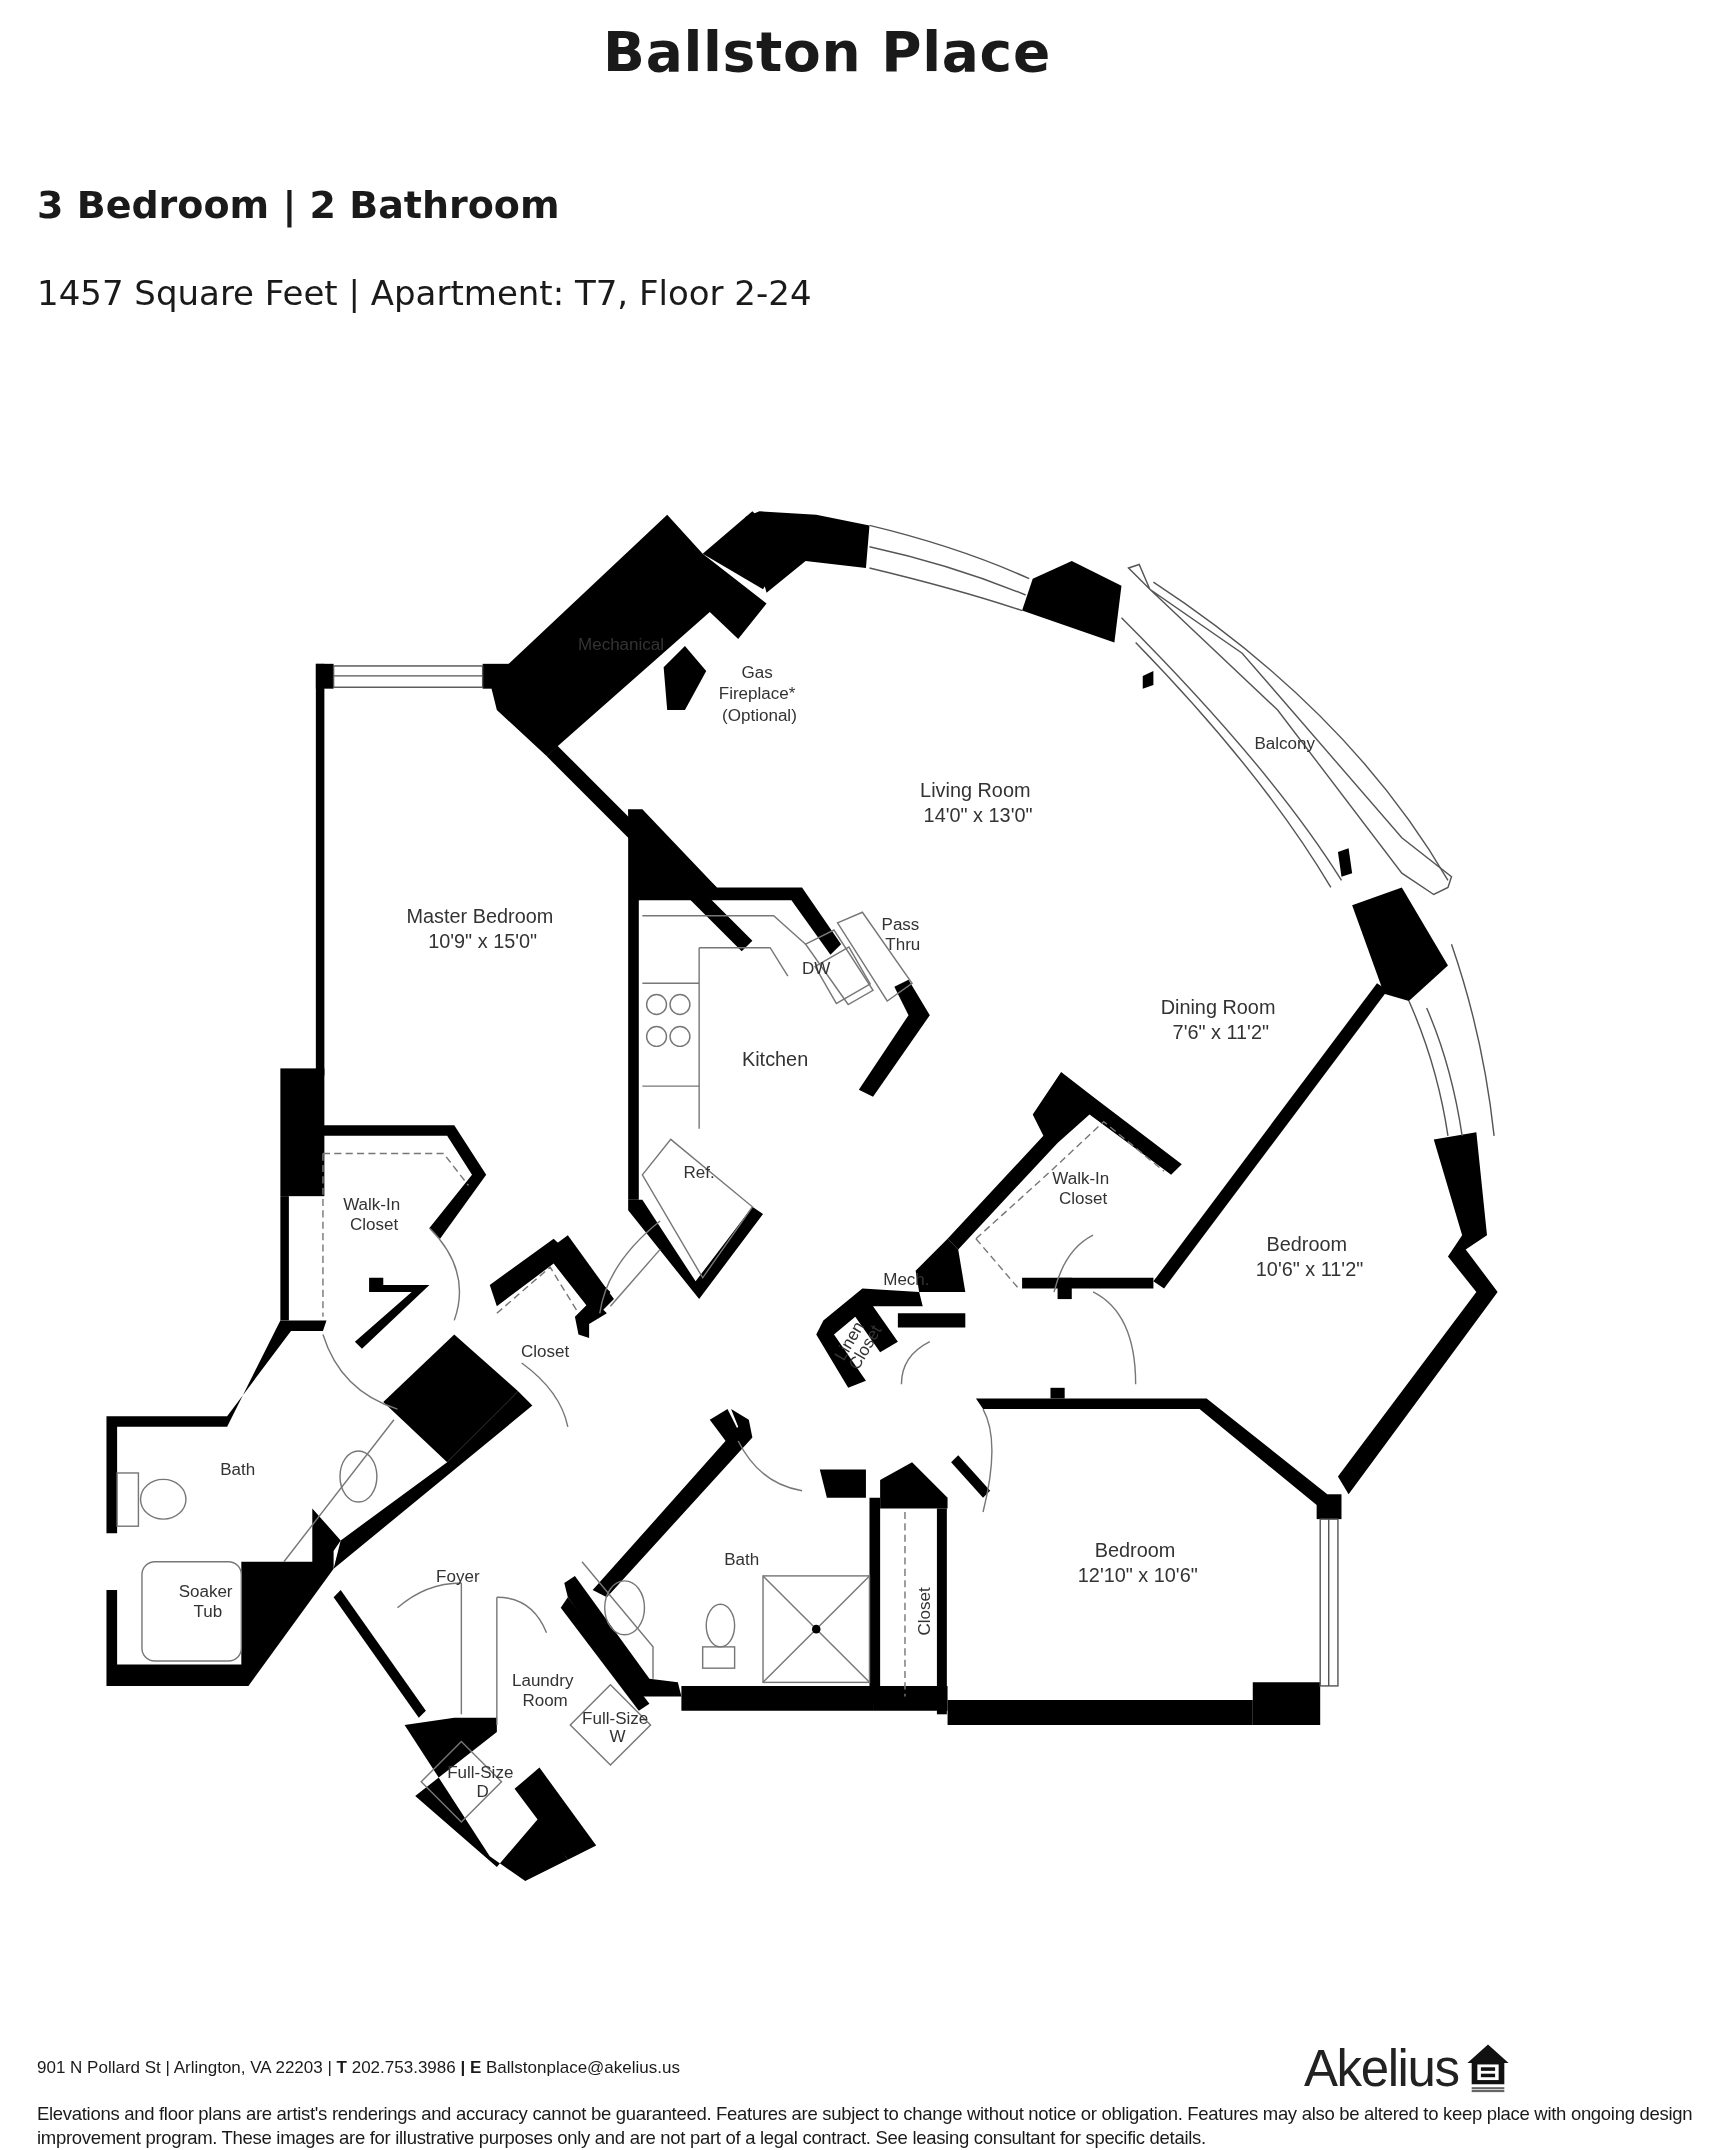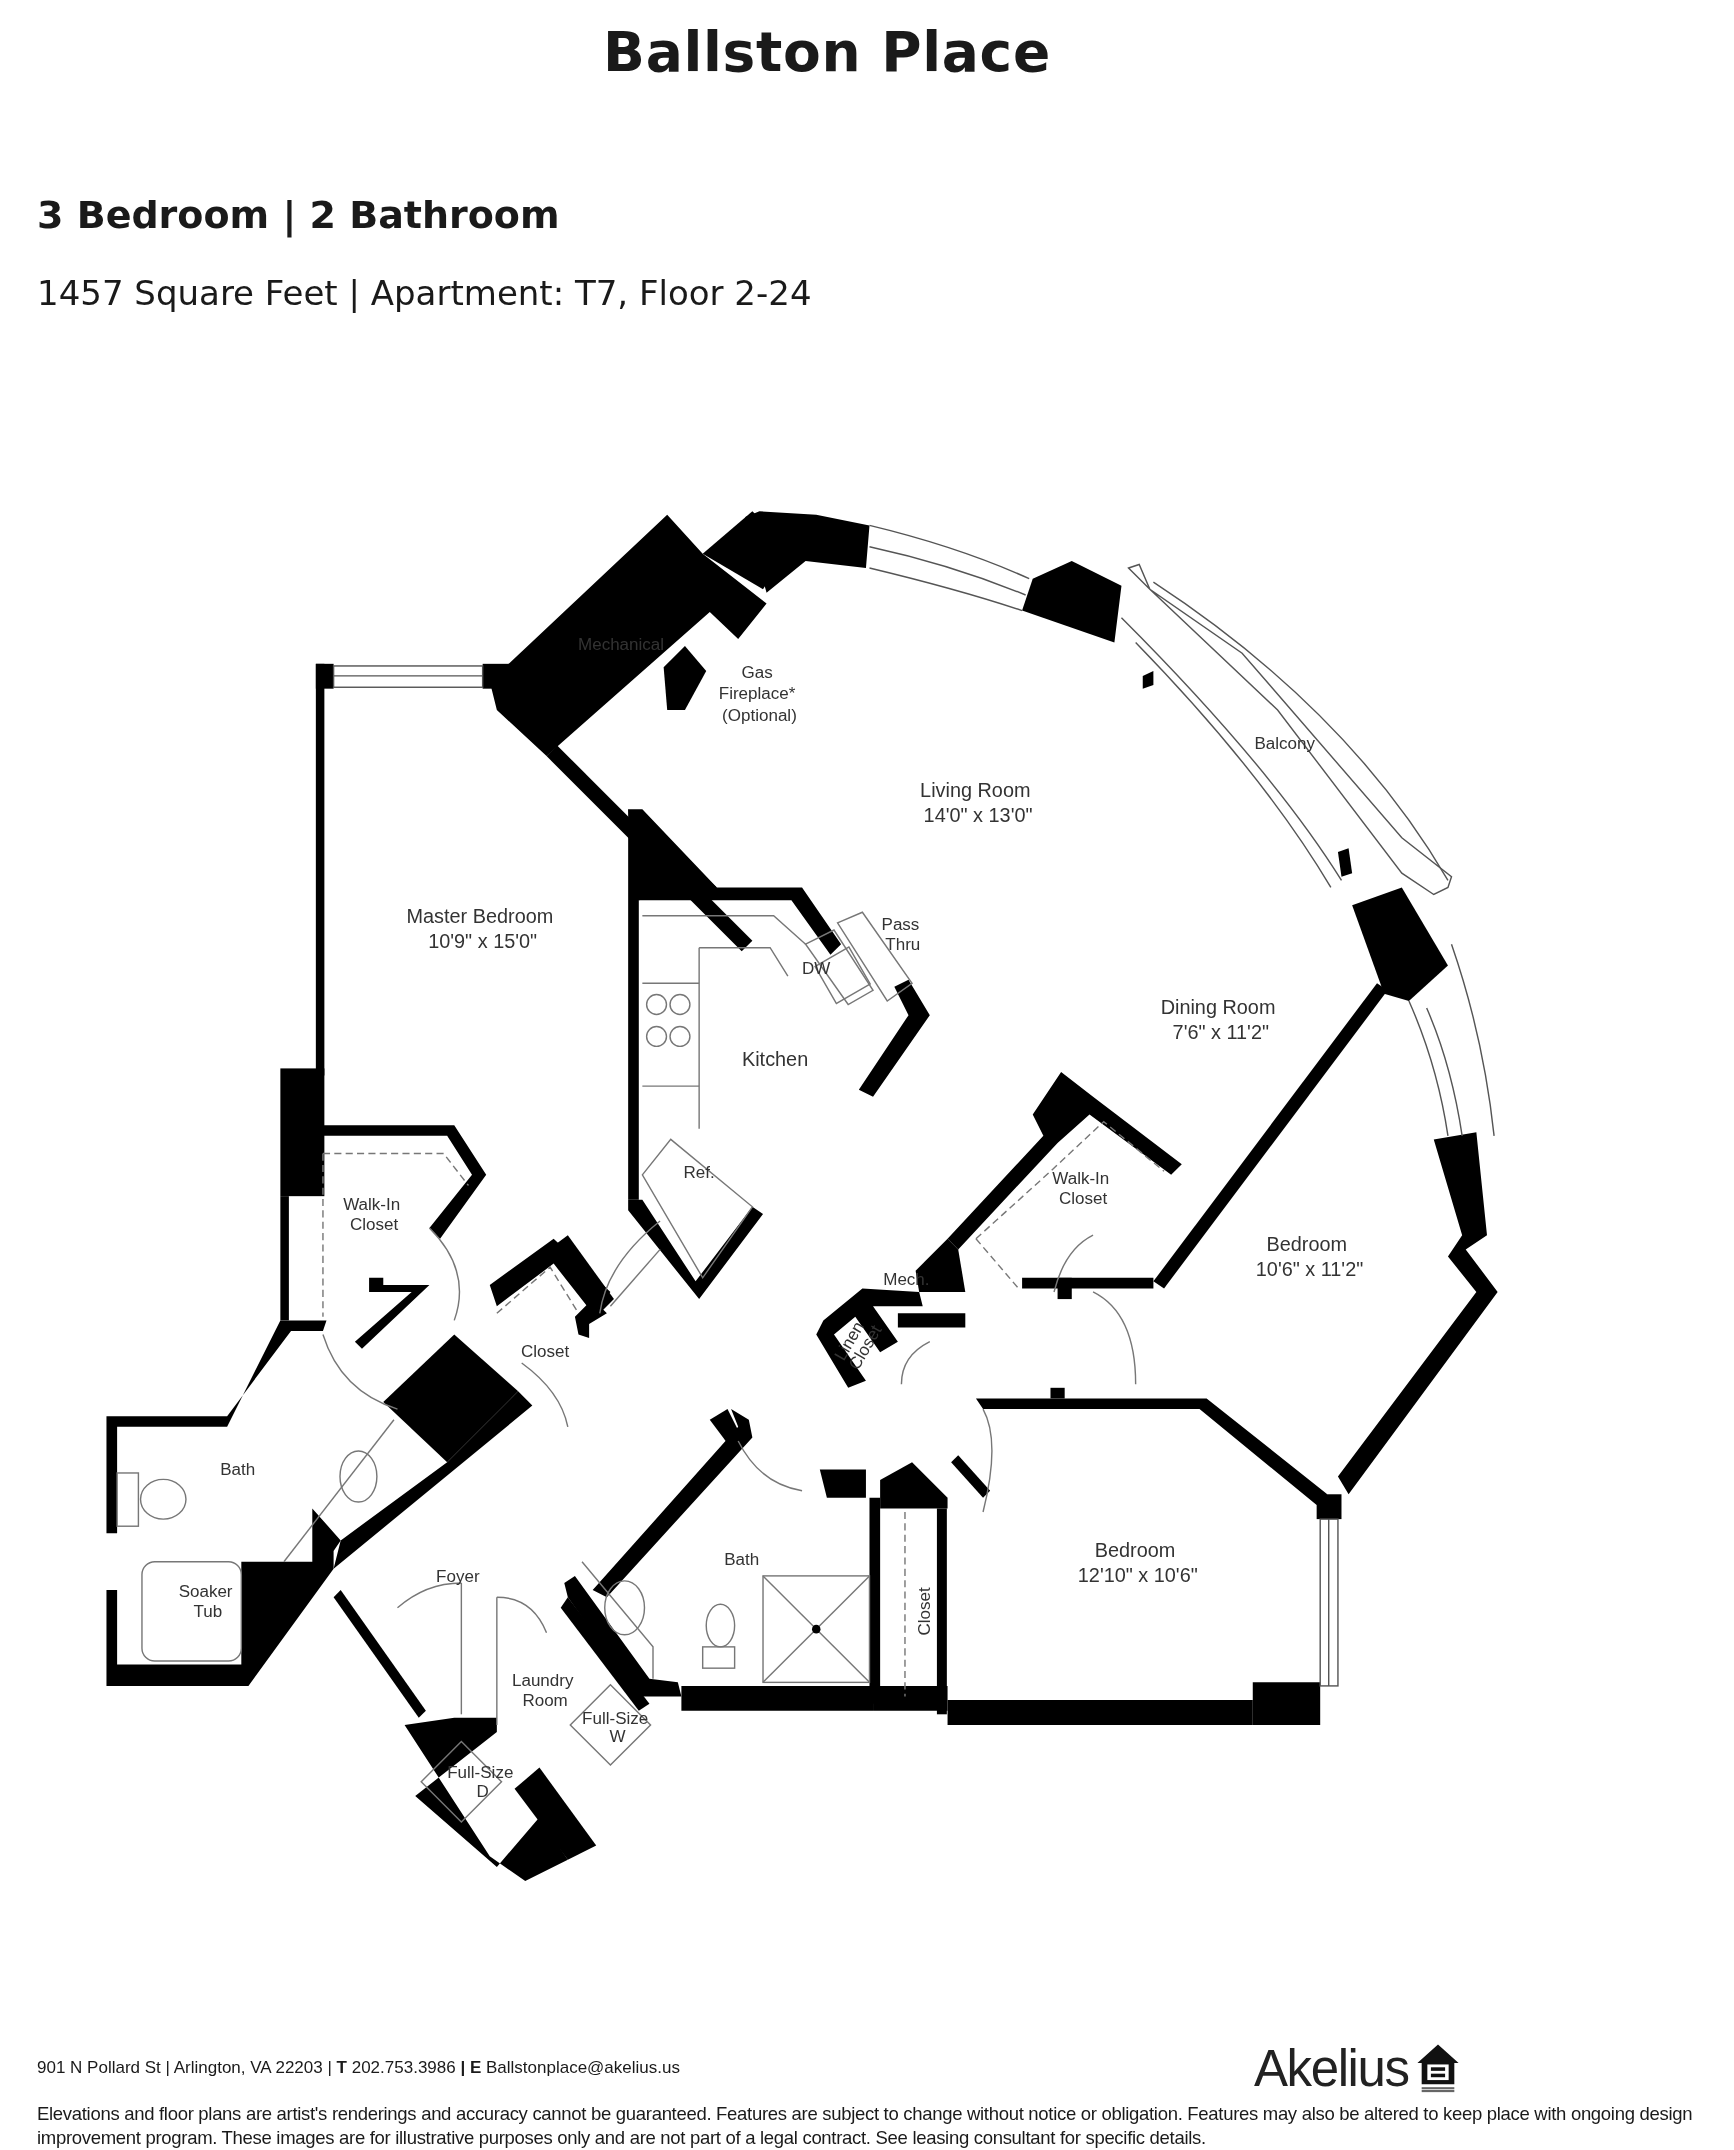--- a/index.html
+++ b/index.html
@@ -1,26 +1,26 @@
 <!DOCTYPE html>
 <html style="font-size:11.4px"><head>
 <meta charset="utf-8">
 <style>
   html, body { margin:0; padding:0; background:#ffffff; }
   body { width:1734px; height:2151px; position:relative; overflow:hidden; font-family:"DejaVu Sans", sans-serif; color:#1a1a1a; }
   .title { position:absolute; left:0; width:1654px; top:20px; text-align:center; font-size:55px; font-weight:bold; letter-spacing:0.7px; }
-  .subtitle { position:absolute; left:37px; top:183px; font-size:38px; font-weight:bold;margin-top:10px; }
+  .subtitle { position:absolute; left:37px; top:183px; font-size:38px; font-weight:bold; }
   .details { position:absolute; left:37px; top:273px; font-size:34px; }
   .plan { position:absolute; left:0; top:0; width:1734px; height:2151px; }
   .lbl { font-family:"Liberation Sans", sans-serif; fill:#333; font-size:24px; text-anchor:middle; }
   .lbl-lg { font-family:"Liberation Sans", sans-serif; fill:#333; font-size:28px; text-anchor:middle; }
   .footer-line { position:absolute; left:37px; top:2058px; font-family:"Liberation Sans", sans-serif; font-size:17px; white-space:nowrap; }
   .footer-line b { font-weight:bold; }
   .disclaimer { position:absolute; left:37px; top:2102px; width:1661px; font-family:Liberation Sans, sans-serif; font-size:18.5px; line-height:24px; letter-spacing:-0.3px; }
-  .logo { position:absolute; left:1254px; top:2043px; display:flex; align-items:flex-end; gap:7px; }
+  .logo { position:absolute; left:1304px; top:2043px; display:flex; align-items:flex-end; gap:7px; }
   .logo-text { font-family:"Liberation Sans", sans-serif; font-size:51px; color:#222; letter-spacing:-1.4px; line-height:48px; }
   .eho { width:44px; height:50px; }
 </style>
 </head>
 <body>
 
 <div class="title">Ballston Place</div>
 <div class="subtitle">3 Bedroom | 2 Bathroom</div>
 <div class="details">1457 Square Feet | Apartment: T7, Floor 2-24</div>
 

